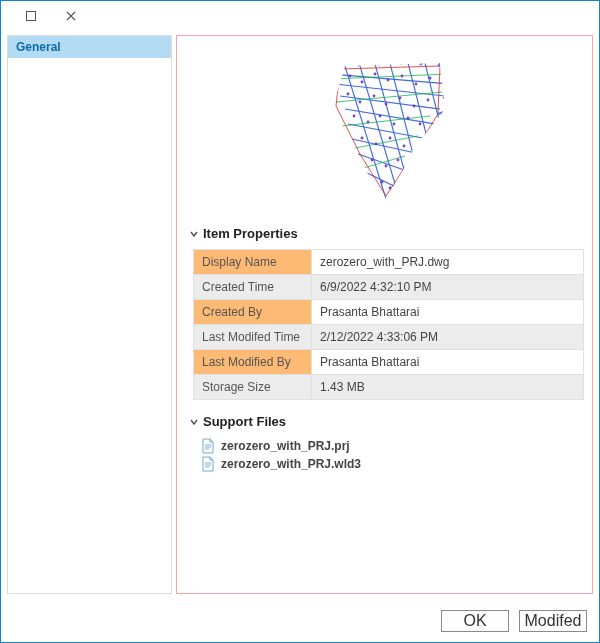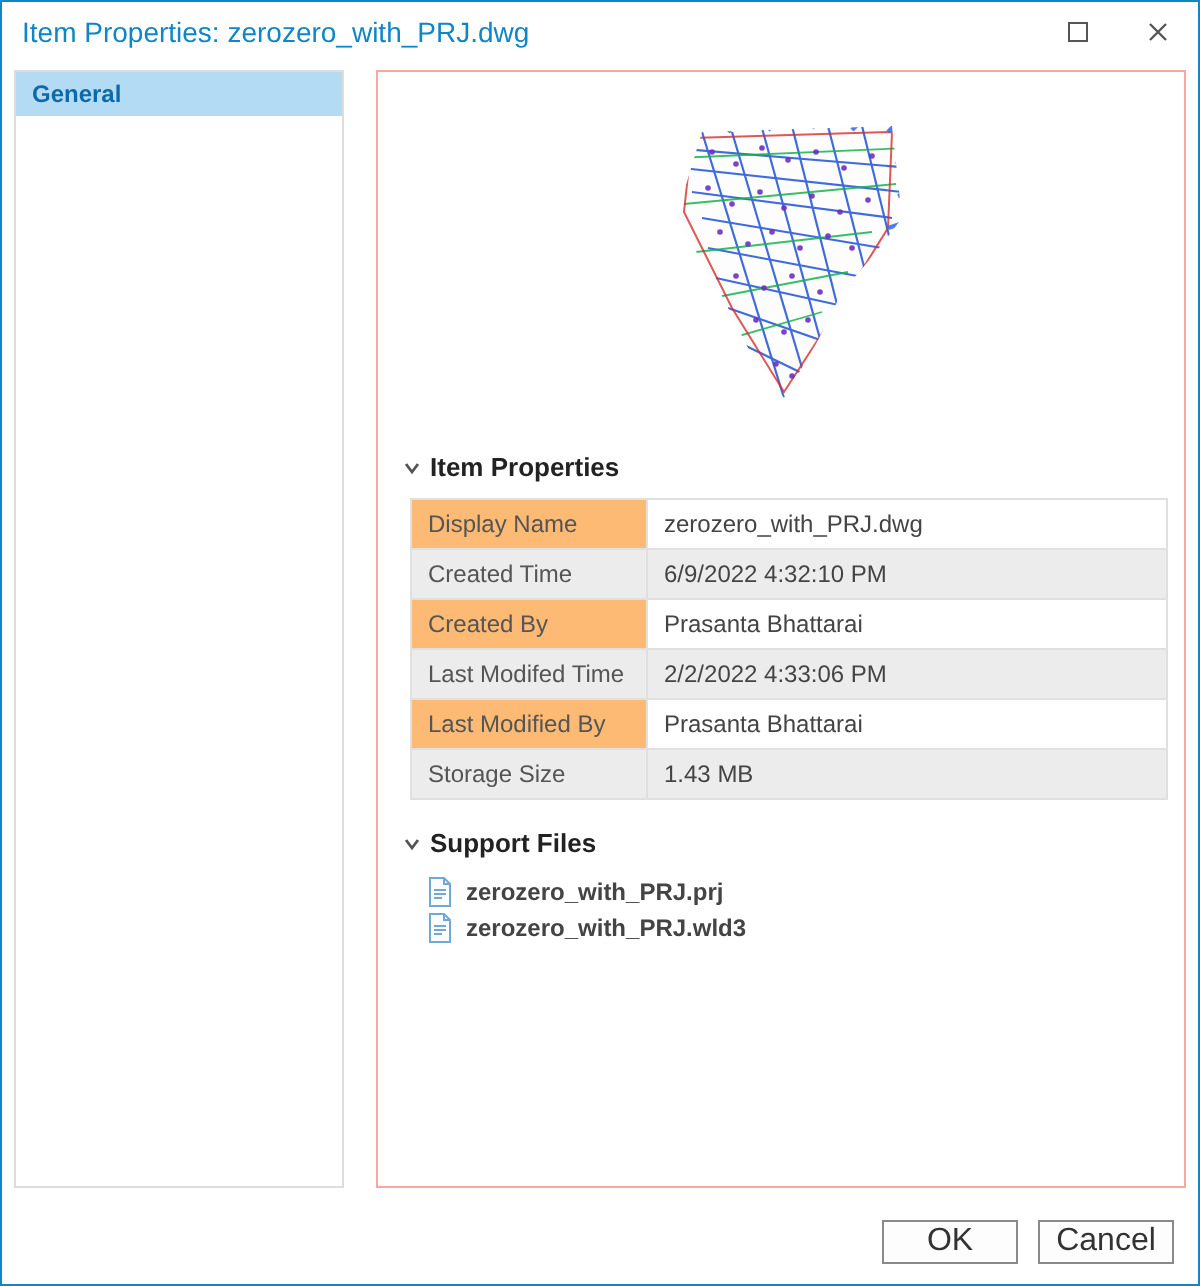--- a/index.html
+++ b/index.html
@@ -26,21 +26,21 @@
   .titlebar .title { flex: 1; }
   .titlebar .winbtn {
     width: 40px; height: 30px;
     display: flex; align-items: center; justify-content: center;
     color: #555;
   }
   .body {
     flex: 1;
     display: flex;
     padding: 4px 6px 6px 6px;
-    gap: 16px;
+    gap: 4px;
     min-height: 0;
   }
   .sidebar {
     width: 165px;
     border: 1px solid #ddd;
     background: #fff;
   }
   .nav-item {
     padding: 4px 8px;
     background: #b3dcf4;
@@ -125,21 +125,20 @@
     display: inline-flex;
     align-items: center;
     justify-content: center;
     cursor: pointer;
   }
 </style>
 </head>
 <body>
 
 <div class="titlebar">
-  <div class="title">Item Properties: zerozero_with_PRJ.dwg</div>
   <div class="winbtn">
     <svg width="10" height="10" viewBox="0 0 10 10">
         <rect x="0.5" y="0.5" width="9" height="9" fill="none" stroke="#555" stroke-width="1"></rect>
       </svg>
   </div>
   <div class="winbtn">
     <svg width="10" height="10" viewBox="0 0 10 10">
         <path d="M1 1 L9 9 M9 1 L1 9" stroke="#555" stroke-width="1.2"></path>
       </svg>
   </div>
@@ -254,21 +253,21 @@
       <tr>
             <td class="key">Created Time</td>
             <td>6/9/2022 4:32:10 PM</td>
           </tr>
       <tr>
             <td class="key">Created By</td>
             <td>Prasanta Bhattarai</td>
           </tr>
       <tr>
             <td class="key">Last Modifed Time</td>
-            <td>2/2/2022 4:33:06 PM</td>
+            <td>2/12/2022 4:33:06 PM</td>
           </tr>
       <tr>
             <td class="key">Last Modified By</td>
             <td>Prasanta Bhattarai</td>
           </tr>
       <tr>
             <td class="key">Storage Size</td>
             <td>1.43 MB</td>
           </tr>
     </tbody>
@@ -307,15 +306,15 @@
     </div>
 
   </div>
 </div>
 
 <div class="footer">
   <div class="btn">
     <span>OK</span>
   </div>
   <div class="btn">
-    <span>Cancel</span>
+    <span>Modifed</span>
   </div>
 </div>
 
 </body></html>

